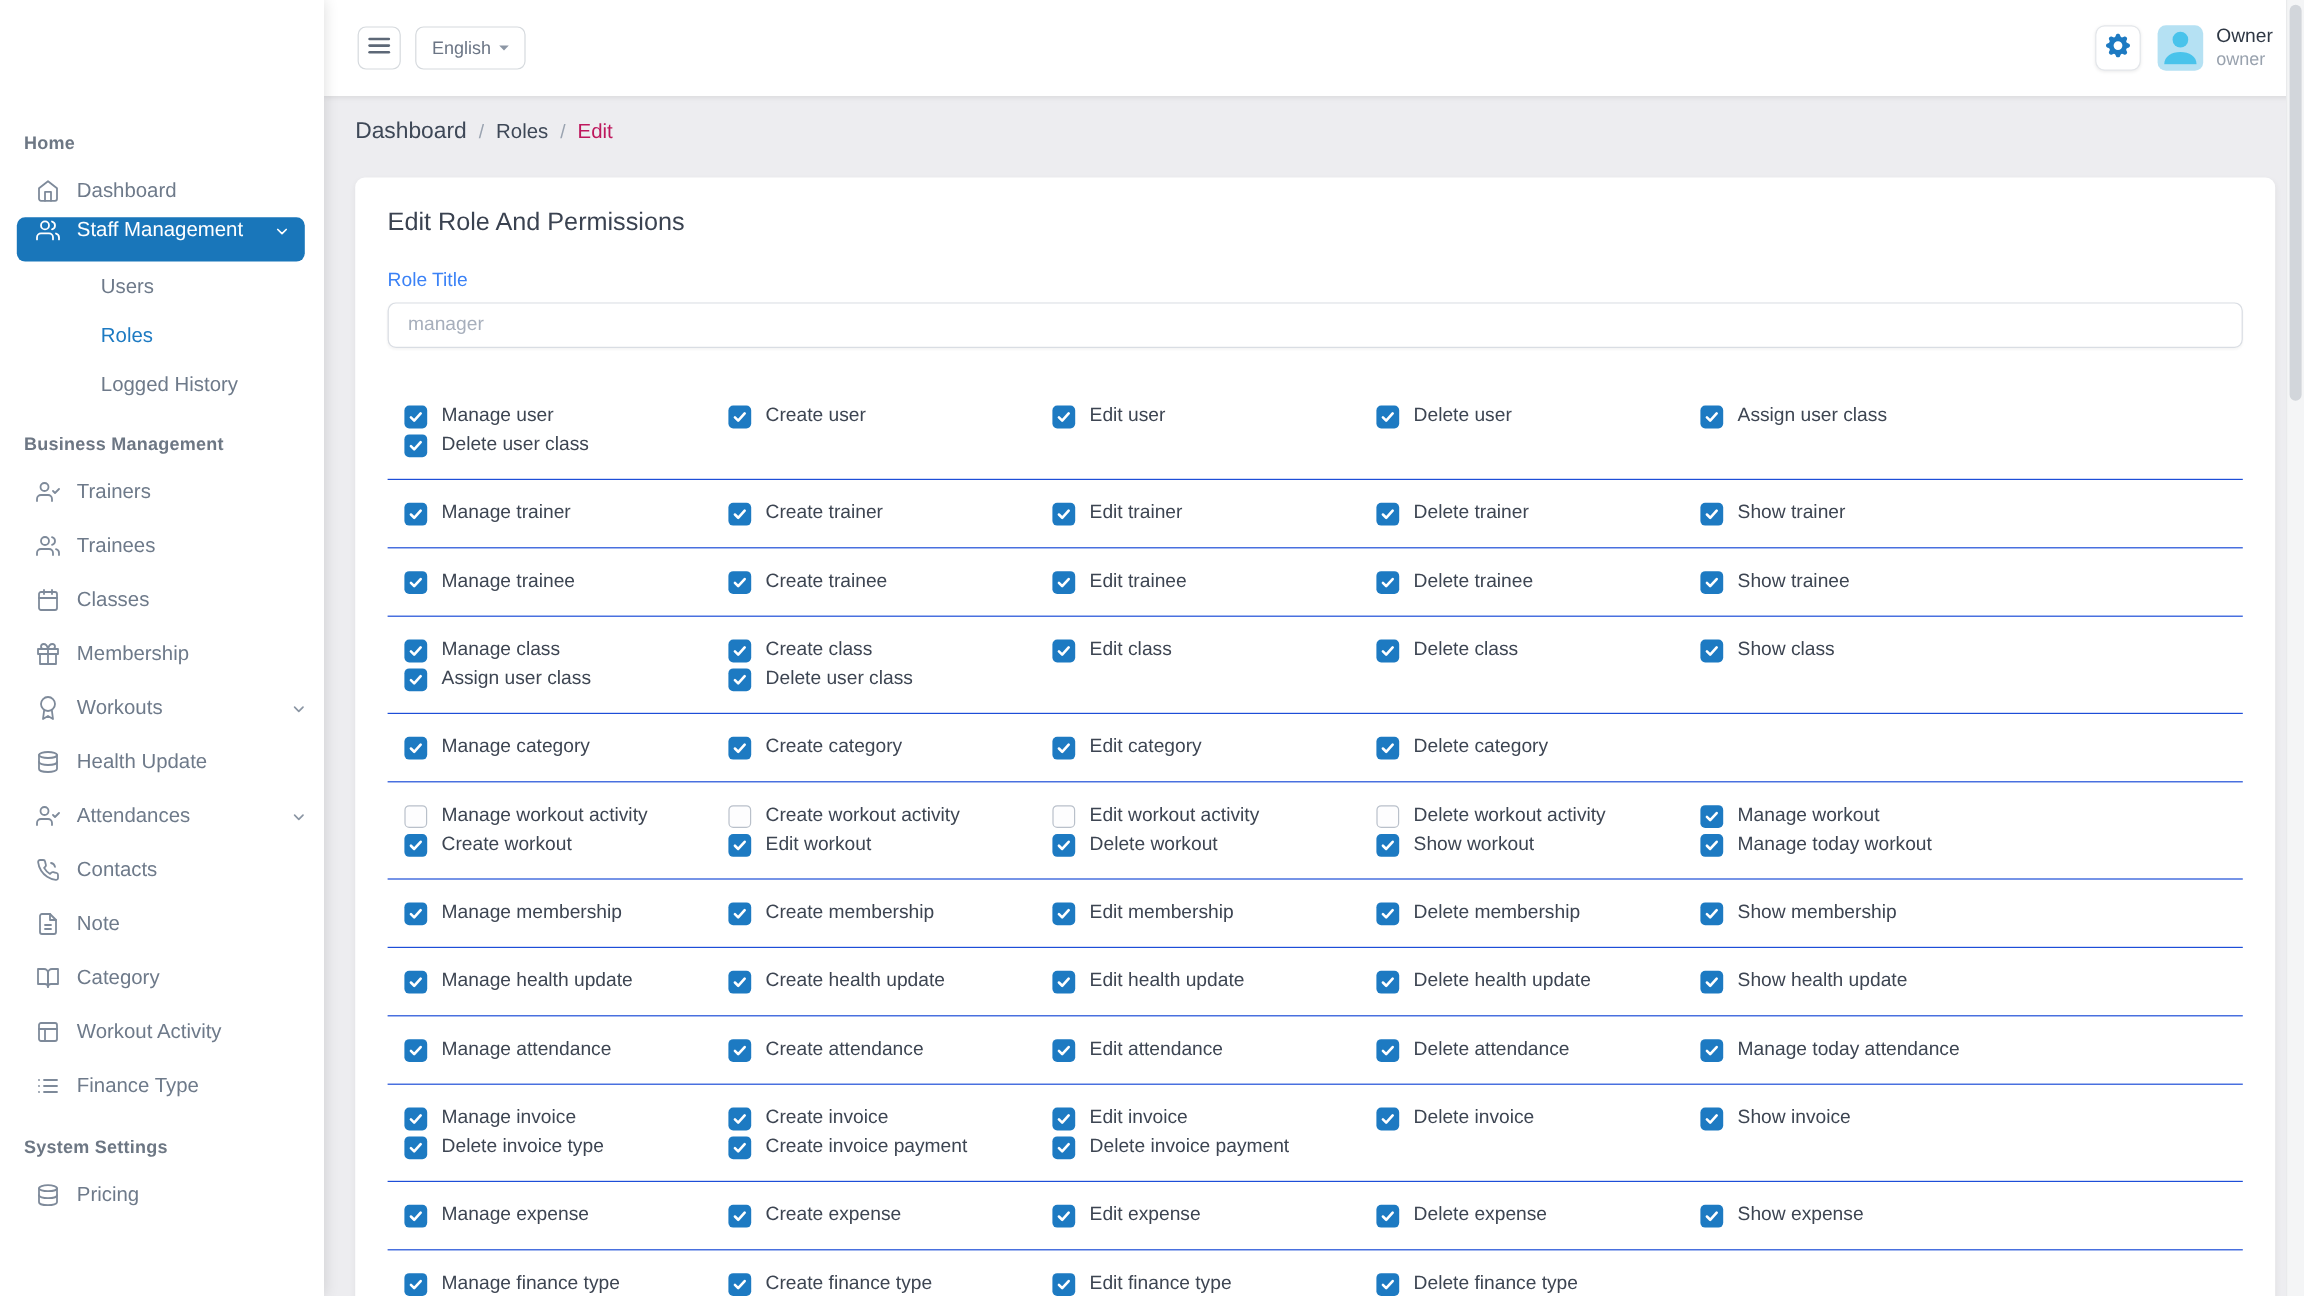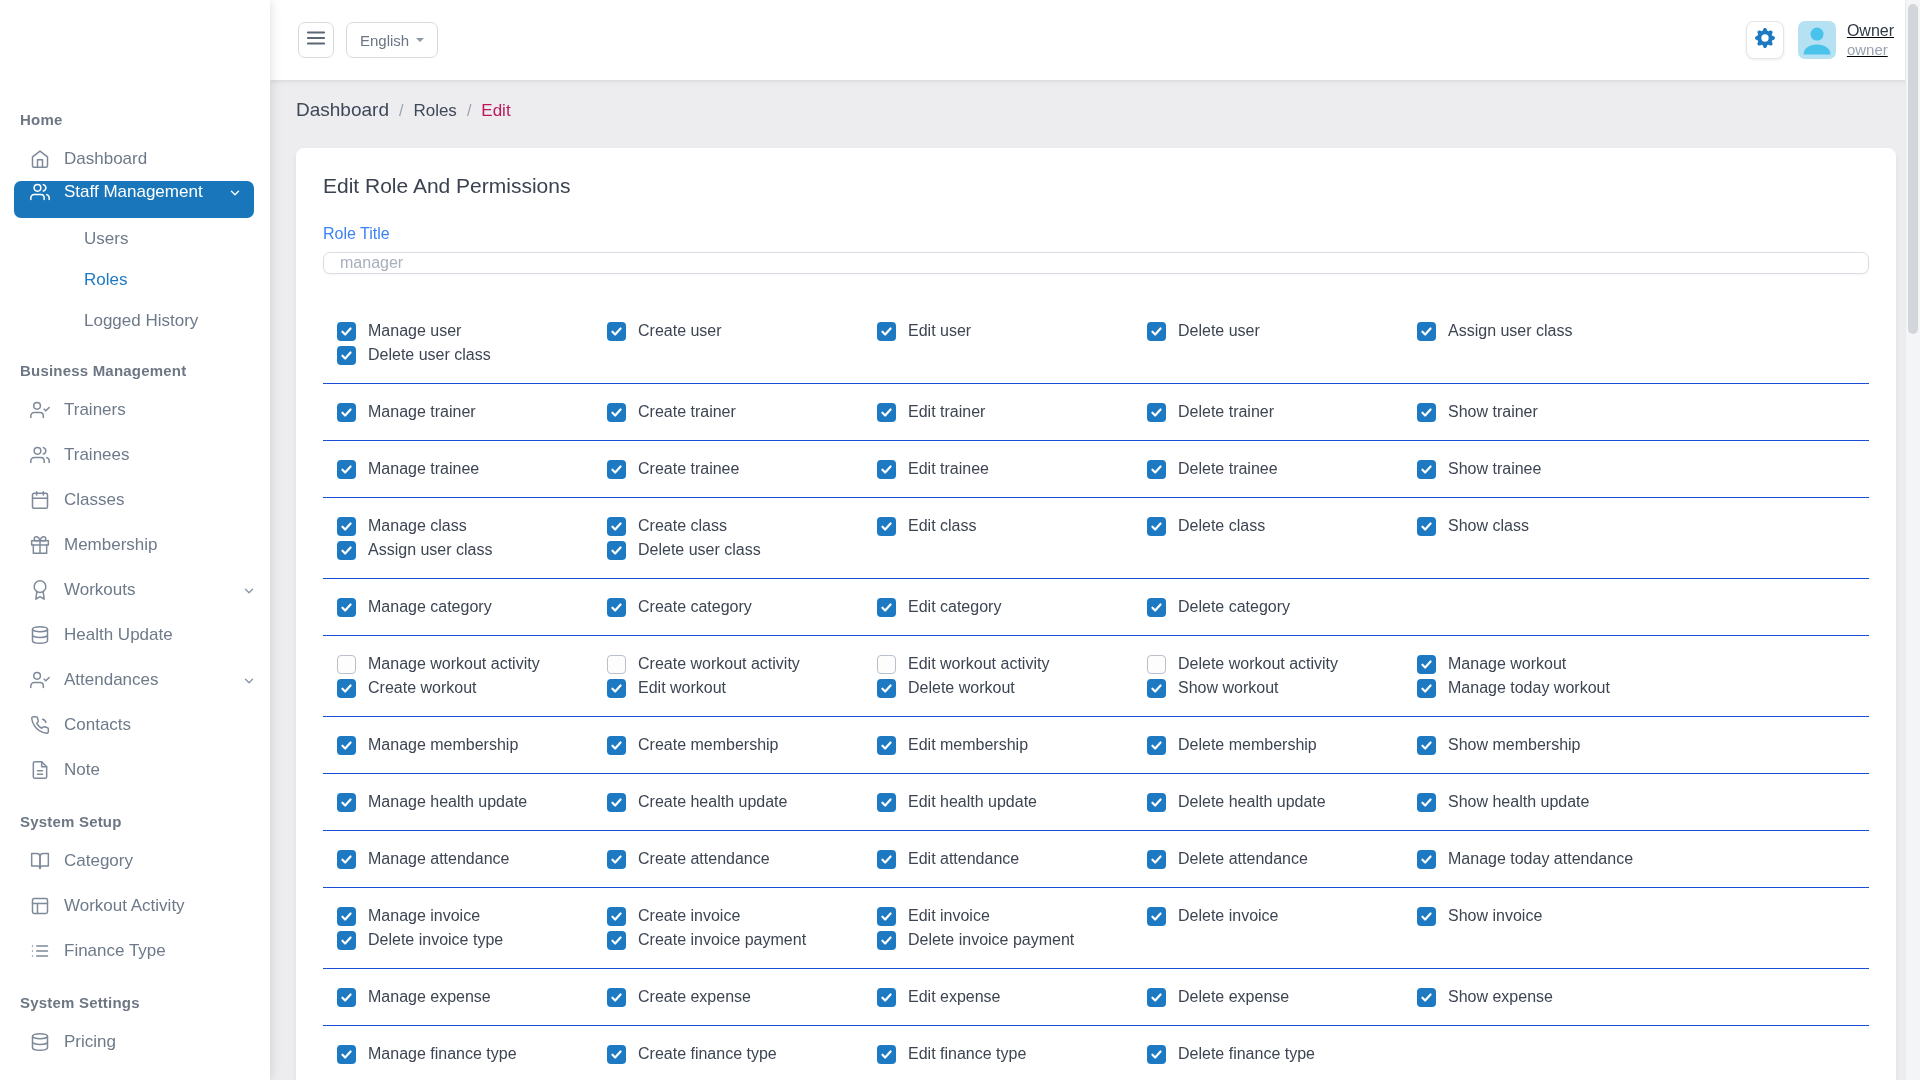--- a/index.html
+++ b/index.html
@@ -34,37 +34,37 @@
     background:#fff; display:flex; align-items:center; gap:7px; padding:0 13px;
     font-size:15px; color:#6b7585; cursor:pointer; }
   .caret { width:0; height:0; border-left:4px solid transparent; border-right:4px solid transparent;
     border-top:4.5px solid #8d97a5; }
   .topbar .spacer { flex:1; }
   .gear-btn { width:38px; height:38px; border:1px solid #e3e6ea; border-radius:8px; background:#fff;
     box-shadow:0 1px 3px rgba(0,0,0,.08); display:flex; align-items:center; justify-content:center;
     cursor:pointer; }
   .avatar { width:38px; height:38px; border-radius:7px; background:#b5e1f3; margin-left:14px;
     overflow:hidden; display:flex; align-items:flex-end; justify-content:center; cursor:pointer; }
-  .user-text { margin-left:11px; line-height:1.25;text-decoration:underline; }
+  .user-text { margin-left:11px; line-height:1.25; }
   .user-name { font-size:16px; color:#2e3744; }
   .user-role { font-size:15px; color:#99a2ae; }
 
   
   .main { position:absolute; left:270px; top:80px; right:0; padding:19px 24px 0 26px; }
   .breadcrumb { display:flex; align-items:baseline; gap:10px; height:26px; margin-bottom:23px; }
   .bc-item { font-size:17px; color:#3e4857; cursor:pointer; }
   .bc-first { font-size:19px; font-weight:500; }
   .bc-sep { font-size:16px; color:#9aa3b0; }
   .bc-muted { color:#be185d; cursor:default; }
 
   .card { background:#fff; border-radius:8px; box-shadow:0 2px 5px rgba(0,0,0,.06);
     padding:26px 27px 40px; min-height:980px; }
   .card-title { font-size:21px; color:#3a4250; margin-bottom:27px; }
   .field-label { font-size:16px; color:#3b82f6; margin-bottom:9px; }
-  .role-input { width:100%; height:22px; border:1px solid #d9dde3; border-radius:7px;
+  .role-input { width:100%; height:38px; border:1px solid #d9dde3; border-radius:7px;
     padding:0 16px; font-size:16px; color:#15803d; outline:none;
     box-shadow:0 1px 2px rgba(0,0,0,.04); }
   .role-input::placeholder { color:#a7afbc; }
 
   .perm-section { margin-top:29px; }
   .perm-group { display:grid; grid-template-columns:repeat(5, 270px); row-gap:0;
     padding:16px 0 16px 14px; border-bottom:1px solid #1d4ed8; }
   .perm-group:last-child { border-bottom:none; }
   .perm-item { display:flex; align-items:center; gap:12px; height:24px; cursor:pointer; }
   .cb { width:19px; height:19px; border-radius:4px; flex:0 0 19px; display:flex;
@@ -204,21 +204,20 @@
         <span class="icon">
           <svg width="20" height="20" viewBox="0 0 24 24" fill="none" stroke="currentColor" stroke-width="1.8" stroke-linecap="round" stroke-linejoin="round">
             <path d="M14 2H6a2 2 0 0 0-2 2v16a2 2 0 0 0 2 2h12a2 2 0 0 0 2-2V8z"></path>
             <polyline points="14 2 14 8 20 8"></polyline>
             <line x1="15" y1="13" x2="9" y2="13"></line>
             <line x1="15" y1="17" x2="9" y2="17"></line>
           </svg>
         </span>
         <span>Note</span>
       </div>
-      <div class="section-header spaced">System Setup</div>
       <div class="nav-item">
         <span class="icon">
           <svg width="20" height="20" viewBox="0 0 24 24" fill="none" stroke="currentColor" stroke-width="1.8" stroke-linecap="round" stroke-linejoin="round">
             <path d="M2 3h6a4 4 0 0 1 4 4v14a3 3 0 0 0-3-3H2z"></path>
             <path d="M22 3h-6a4 4 0 0 0-4 4v14a3 3 0 0 1 3-3h7z"></path>
           </svg>
         </span>
         <span>Category</span>
       </div>
       <div class="nav-item">

